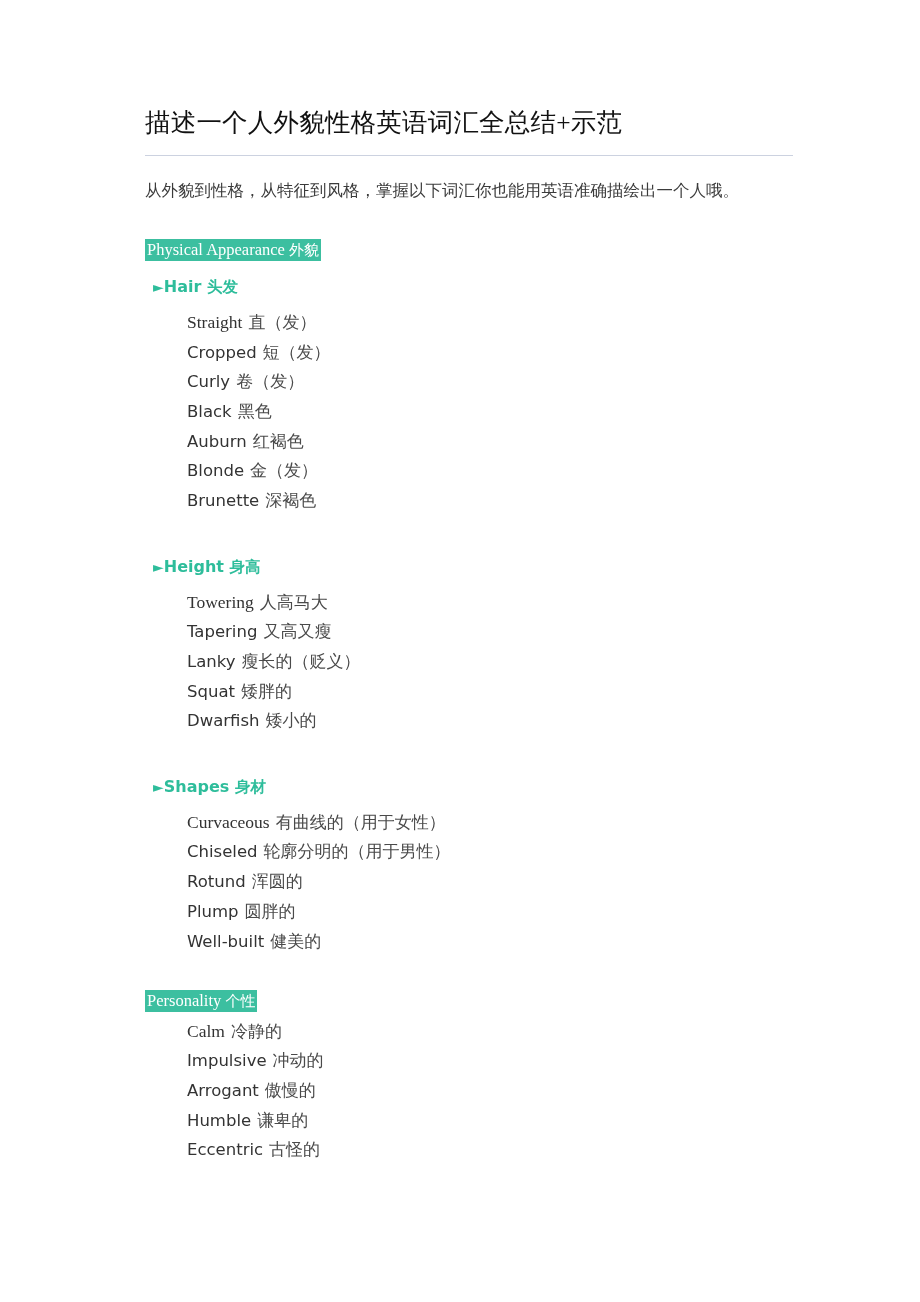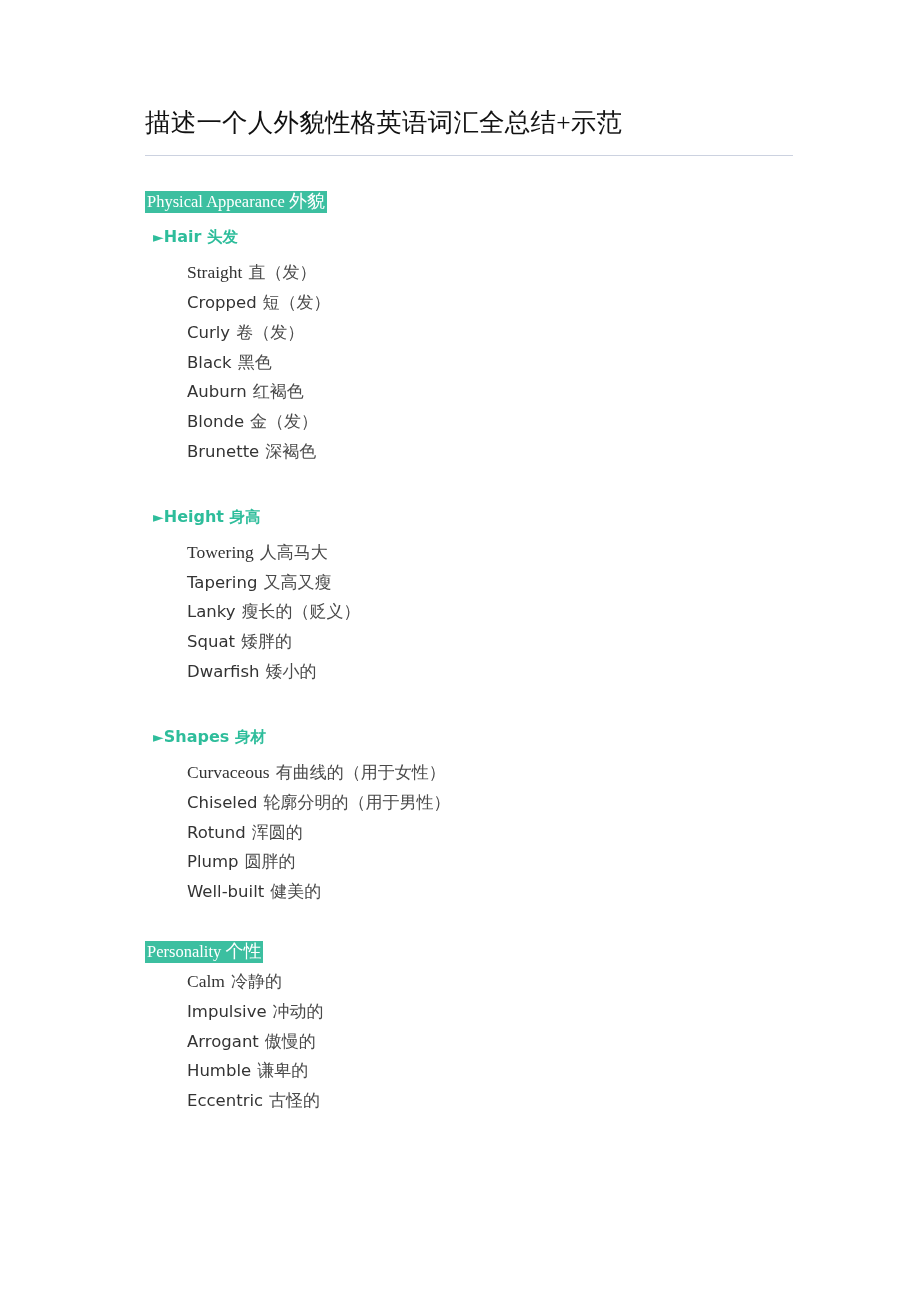--- a/index.html
+++ b/index.html
@@ -87,21 +87,21 @@
   .major-head .hl {
     background-color: #3cbfa0;
     color: #ffffff;
     padding: 1px 2px 2px 2px;
     box-decoration-break: clone;
     -webkit-box-decoration-break: clone;
   }
   .major-head .hl .cn {
     color: #ffffff;
     font-family: "DejaVu Sans", "Liberation Sans", sans-serif;
-    font-size: 18px;
+    font-size: 15px;
   }
 
   
   .sub-head {
     font-family: "DejaVu Sans", "Liberation Sans", sans-serif;
     font-size: 16px;
     font-weight: bold;
     line-height: 26px;
     color: #2ebd9b;
     margin: 8px;
@@ -148,20 +148,21 @@
 </style>
 </head>
 <body>
 
 <div class="page">
   <div class="content">
 
     <h1 class="doc-title">描述一个人外貌性格英语词汇全总结+示范</h1>
     <hr class="title-rule">
 
+    <p class="intro">从外貌到性格，从特征到风格，掌握以下词汇你也能用英语准确描绘出一个人哦。</p>
 
     <div class="gap-line"></div>
 
     <div id="sections-root">
         <div class="section">
           <div class="major-head"><span class="hl"><span>Physical Appearance</span> <span class="cn">外貌</span></span></div>
           <div class="sub-head"><span class="tri">►</span><span class="en">Hair</span>  <span class="cn">头发</span></div>
           <div class="entry serif-en"><span class="en">Straight</span><span class="cn">直（发）</span></div>
           <div class="entry"><span class="en">Cropped</span><span class="cn">短（发）</span></div>
           <div class="entry"><span class="en">Curly</span><span class="cn">卷（发）</span></div>

